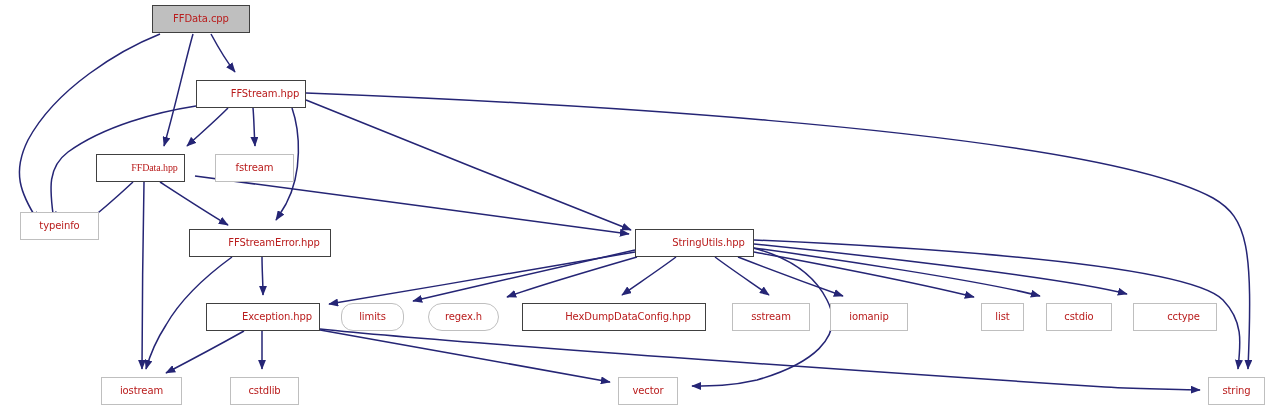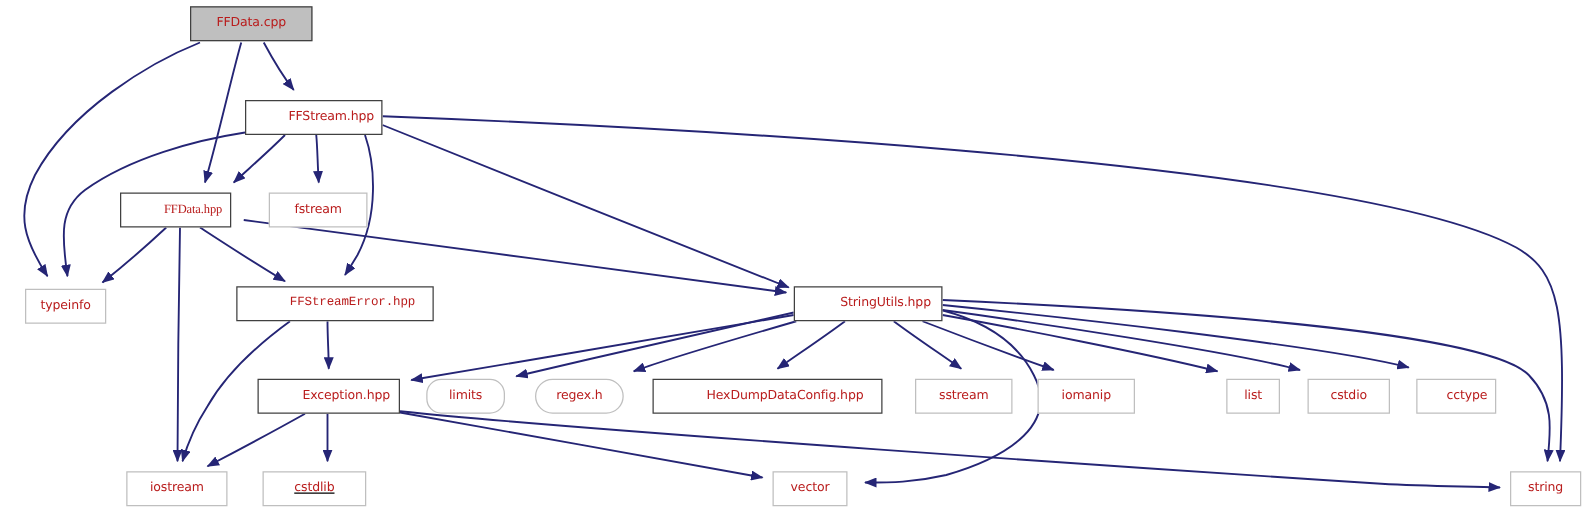--- a/index.html
+++ b/index.html
@@ -96,24 +96,24 @@
   </div>
   <div class="node n-bold" style="left:196px;top:80px;width:110px;">
     <span class="lbl">FFStream.hpp</span>
   </div>
   <div class="node n-bold" style="left:96px;top:154px;width:89px;font-family:Liberation Serif, serif;">
     <span class="lbl">FFData.hpp</span>
   </div>
   <div class="node n-plain" style="left:215px;top:154px;width:79px;">
     <span class="lbl">fstream</span>
   </div>
-  <div class="node n-plain" style="left:20px;top:231px;width:65px;">
+  <div class="node n-plain" style="left:20px;top:212px;width:79px;">
     <span class="lbl">typeinfo</span>
   </div>
-  <div class="node n-bold" style="left:189px;top:229px;width:158px;font-family:Liberation Mono, monospace;">
+  <div class="node n-bold" style="left:189px;top:229px;width:142px;">
     <span class="lbl">FFStreamError.hpp</span>
   </div>
   <div class="node n-bold" style="left:635px;top:229px;width:119px;">
     <span class="lbl">StringUtils.hpp</span>
   </div>
   <div class="node n-bold" style="left:206px;top:303px;width:114px;">
     <span class="lbl">Exception.hpp</span>
   </div>
   <div class="node n-plain" style="left:341px;top:303px;width:63px;border-radius:12px;">
     <span class="lbl">limits</span>
@@ -129,27 +129,27 @@
   </div>
   <div class="node n-plain" style="left:830px;top:303px;width:78px;">
     <span class="lbl">iomanip</span>
   </div>
   <div class="node n-plain" style="left:981px;top:303px;width:43px;">
     <span class="lbl">list</span>
   </div>
   <div class="node n-plain" style="left:1046px;top:303px;width:66px;">
     <span class="lbl">cstdio</span>
   </div>
-  <div class="node n-plain" style="left:1133px;top:303px;width:64px;padding-left:17px;">
+  <div class="node n-plain" style="left:1133px;top:303px;width:84px;padding-left:17px;">
     <span class="lbl">cctype</span>
   </div>
   <div class="node n-plain" style="left:101px;top:377px;width:81px;">
     <span class="lbl">iostream</span>
   </div>
-  <div class="node n-plain" style="left:210px;top:377px;width:83px;text-decoration:underline;">
+  <div class="node n-plain" style="left:230px;top:377px;width:69px;">
     <span class="lbl">cstdlib</span>
   </div>
   <div class="node n-plain" style="left:618px;top:377px;width:60px;">
     <span class="lbl">vector</span>
   </div>
   <div class="node n-plain" style="left:1208px;top:377px;width:57px;">
     <span class="lbl">string</span>
   </div>
 
 </div>

